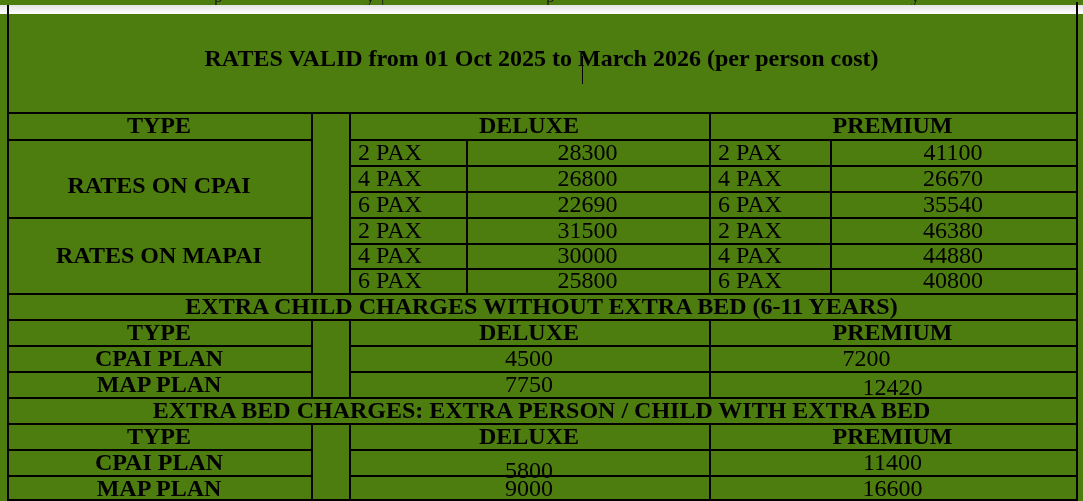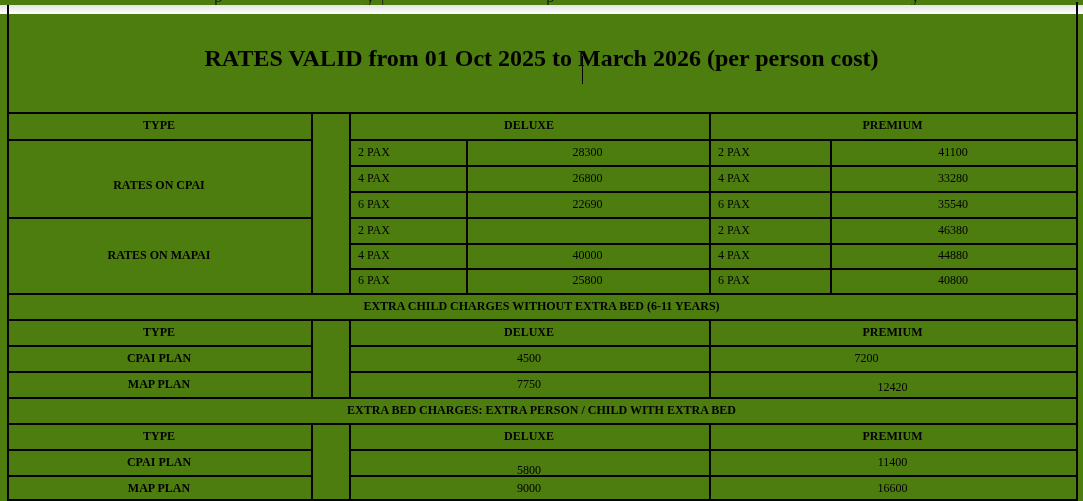--- a/index.html
+++ b/index.html
@@ -1,21 +1,21 @@
 <!DOCTYPE html>
 <html><head>
 <meta charset="utf-8">
 <style>
   html,body{margin:0;padding:0;background:#fff;}
   .doc{
     position:relative;width:1083px;height:501px;background:#4d7c0f;
     font-family:"Liberation Serif","DejaVu Serif",serif;color:#000;overflow:hidden;
   }
   .cell{position:absolute;display:flex;align-items:center;justify-content:center;
-        font-size:12px;white-space:nowrap;}
+        font-size:24px;white-space:nowrap;}
   .cell.bold{font-weight:bold;}
   .cell.left{justify-content:flex-start;padding-left:9px;box-sizing:border-box;}
   .hl{position:absolute;height:1.5px;background:#000;}
   .vl{position:absolute;width:1.5px;background:#000;}
   .title{position:absolute;left:7px;top:5px;width:1069px;height:107px;
          display:flex;align-items:center;justify-content:center;
          font-weight:bold;font-size:24px;}
   .caret{position:absolute;left:582px;top:56px;width:1.3px;height:28px;background:#000;}
   .topshade{position:absolute;left:0;top:5px;width:1083px;height:9px;
             background:linear-gradient(to bottom,#e3e3e3,#ffffff);}
@@ -47,33 +47,34 @@
   <div class="cell bold" style="left:7px;top:217px;width:304px;height:76px">RATES ON MAPAI</div>
 
   <div class="cell left" style="left:349px;top:139px;width:117px;height:26px">2 PAX</div>
   <div class="cell" style="left:466px;top:139px;width:243px;height:26px">28300</div>
   <div class="cell left" style="left:709px;top:139px;width:121px;height:26px">2 PAX</div>
   <div class="cell" style="left:830px;top:139px;width:246px;height:26px">41100</div>
 
   <div class="cell left" style="left:349px;top:165px;width:117px;height:26px">4 PAX</div>
   <div class="cell" style="left:466px;top:165px;width:243px;height:26px">26800</div>
   <div class="cell left" style="left:709px;top:165px;width:121px;height:26px">4 PAX</div>
-  <div class="cell" style="left:830px;top:165px;width:246px;height:26px">33280</div>
+  <div class="cell" style="left:830px;top:165px;width:246px;height:26px">26670</div>
 
   <div class="cell left" style="left:349px;top:191px;width:117px;height:26px">6 PAX</div>
   <div class="cell" style="left:466px;top:191px;width:243px;height:26px">22690</div>
   <div class="cell left" style="left:709px;top:191px;width:121px;height:26px">6 PAX</div>
   <div class="cell" style="left:830px;top:191px;width:246px;height:26px">35540</div>
 
   <div class="cell left" style="left:349px;top:217px;width:117px;height:26px">2 PAX</div>
+  <div class="cell" style="left:466px;top:217px;width:243px;height:26px">31500</div>
   <div class="cell left" style="left:709px;top:217px;width:121px;height:26px">2 PAX</div>
   <div class="cell" style="left:830px;top:217px;width:246px;height:26px">46380</div>
 
   <div class="cell left" style="left:349px;top:243px;width:117px;height:25px">4 PAX</div>
-  <div class="cell" style="left:466px;top:243px;width:243px;height:25px">40000</div>
+  <div class="cell" style="left:466px;top:243px;width:243px;height:25px">30000</div>
   <div class="cell left" style="left:709px;top:243px;width:121px;height:25px">4 PAX</div>
   <div class="cell" style="left:830px;top:243px;width:246px;height:25px">44880</div>
 
   <div class="cell left" style="left:349px;top:268px;width:117px;height:25px">6 PAX</div>
   <div class="cell" style="left:466px;top:268px;width:243px;height:25px">25800</div>
   <div class="cell left" style="left:709px;top:268px;width:121px;height:25px">6 PAX</div>
   <div class="cell" style="left:830px;top:268px;width:246px;height:25px">40800</div>
 
   <div class="cell bold" style="left:7px;top:293px;width:1069px;height:26px">EXTRA CHILD CHARGES WITHOUT EXTRA BED (6-11 YEARS)</div>
   <div class="cell bold" style="left:7px;top:319px;width:304px;height:26px">TYPE</div>

